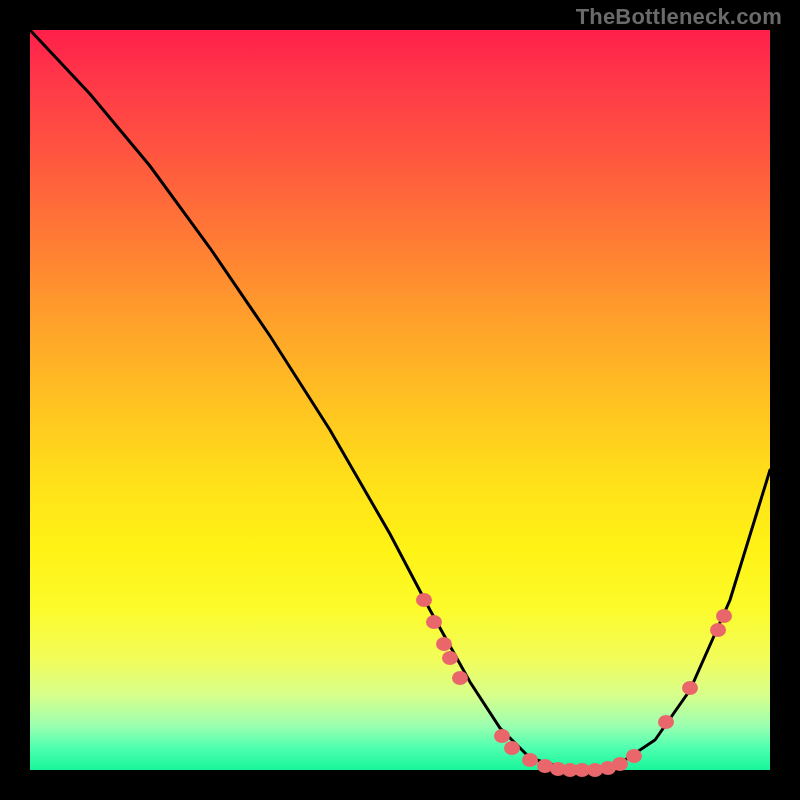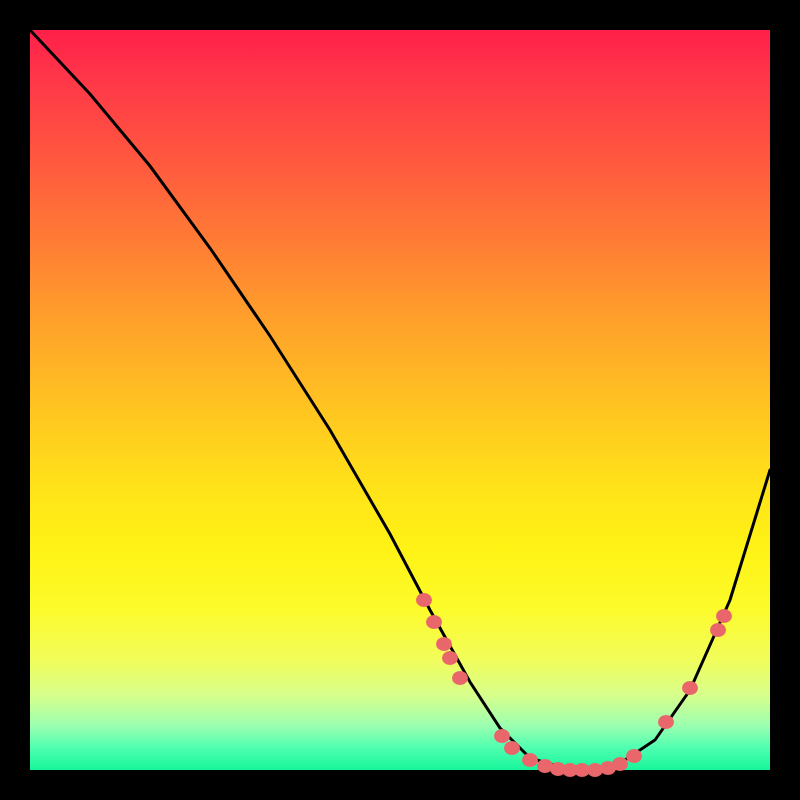--- a/index.html
+++ b/index.html
@@ -54,20 +54,21 @@
     top: 30px;
     width: 740px;
     height: 740px;
     overflow: visible;
   }
 </style>
 </head>
 <body>
 
 <div class="stage">
+  <div class="watermark">TheBottleneck.com</div>
   <div class="frame"></div>
   <svg class="curve" viewBox="0 0 740 740" preserveAspectRatio="none">
     <path id="curve-path" fill="none" stroke-width="3" stroke-linecap="round" d="M0 0 L60 64 L120 136 L180 218 L240 306 L300 400 L360 504 L400 580 L440 652 L470 698 L500 728 L540 740 L580 740 L625 710 L660 660 L700 570 L740 440" stroke="#000000"></path>
     <g id="markers">
         <ellipse cx="394" cy="570" rx="8" ry="7" fill="#e9676a"></ellipse>
         <ellipse cx="404" cy="592" rx="8" ry="7" fill="#e9676a"></ellipse>
         <ellipse cx="414" cy="614" rx="8" ry="7" fill="#e9676a"></ellipse>
         <ellipse cx="420" cy="628" rx="8" ry="7" fill="#e9676a"></ellipse>
         <ellipse cx="430" cy="648" rx="8" ry="7" fill="#e9676a"></ellipse>
         <ellipse cx="472" cy="706" rx="8" ry="7" fill="#e9676a"></ellipse>

